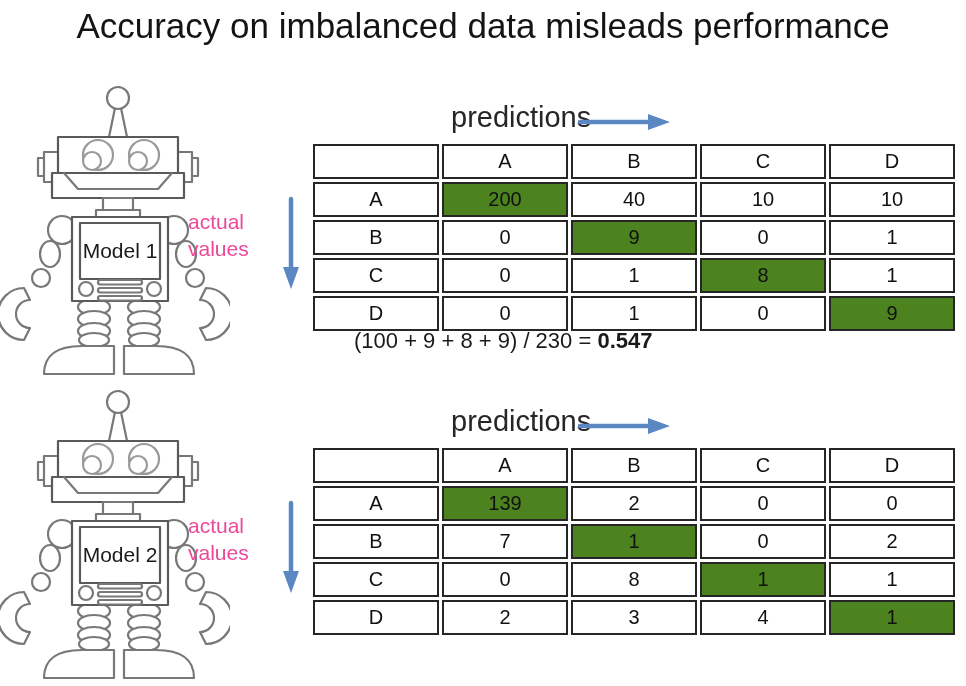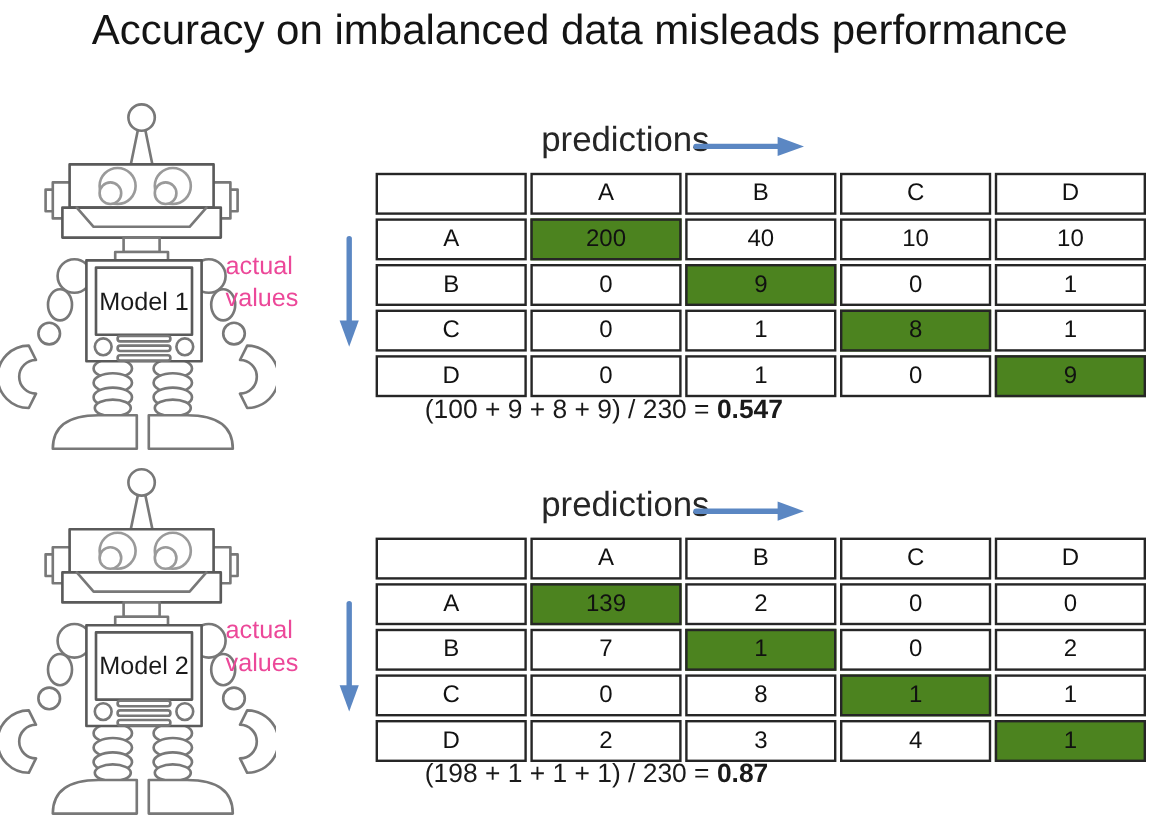--- a/index.html
+++ b/index.html
@@ -215,18 +215,15 @@
       <tr>
         <td>D</td>
         <td>2</td>
         <td>3</td>
         <td>4</td>
         <td class="green">1</td>
       </tr>
     </tbody>
       </table>
 
-    <div class="formula">
-      <span>(198 + 1 + 1 + 1) / 230 = </span><b>0.87</b>
-    </div>
   </div>
 
 </div>
 
 </body></html>

